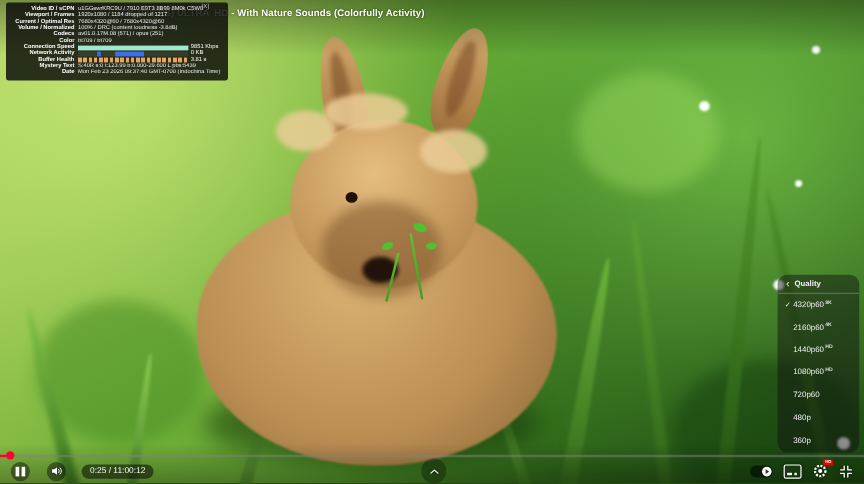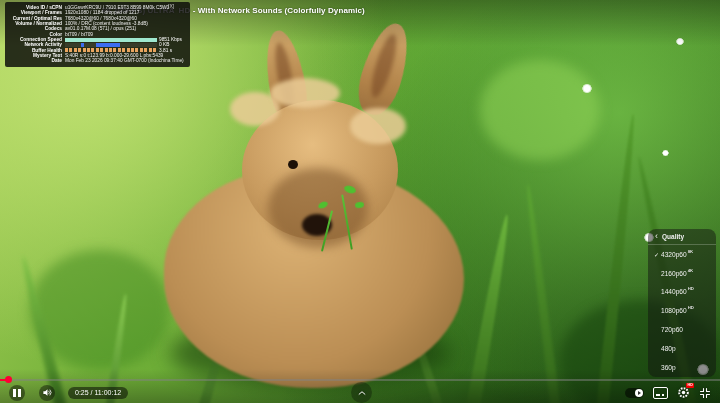--- a/index.html
+++ b/index.html
@@ -152,21 +152,21 @@
     <div class="flower" style="left:676px;top:38px;width:8px;height:7px;"></div>
     <div class="flower" style="left:644px;top:233px;width:10px;height:9px;"></div>
     <div class="flower" style="left:697px;top:364px;width:12px;height:11px;"></div>
     <div class="flower" style="left:662px;top:150px;width:7px;height:6px;"></div>
   </div>
 
   <div class="grad-top"></div>
   <div class="grad-bot"></div>
 
   <div class="vtitle">
-    <span class="pre">6K (60FPS) ULTRA</span><span>HD - With Network Sounds (Colorfully Dynamic)</span>
+    <span class="pre">6K (60FPS) ULTRA</span><span>HD - With Nature Sounds (Colorfully Activity)</span>
   </div>
 
   <div class="stats">
     <div class="s-row">
         <span class="s-lbl">Video ID / sCPN</span>
         <span class="s-val">u1GGswrKRC9U / 7910 E9T3 8B99 8M0k C5W0</span>
       </div>
     <div class="s-row">
         <span class="s-lbl">Viewport / Frames</span>
         <span class="s-val">1920x1080 / 1184 dropped of 1217</span>

